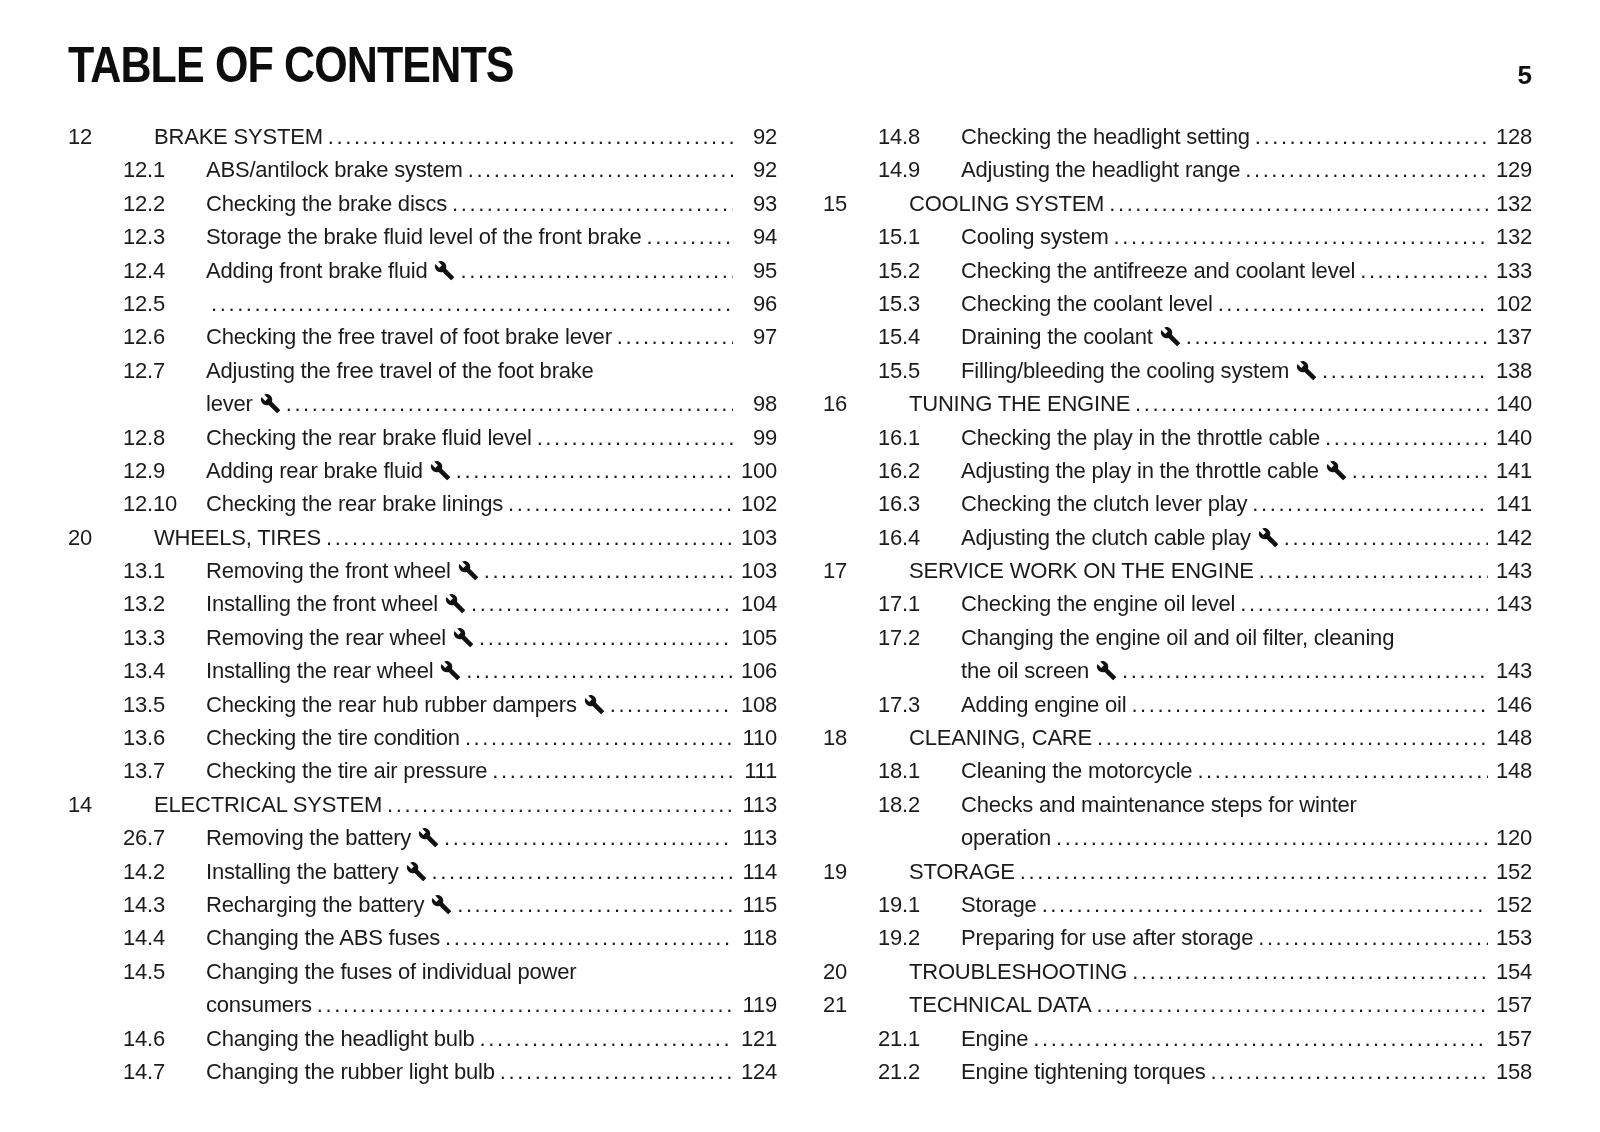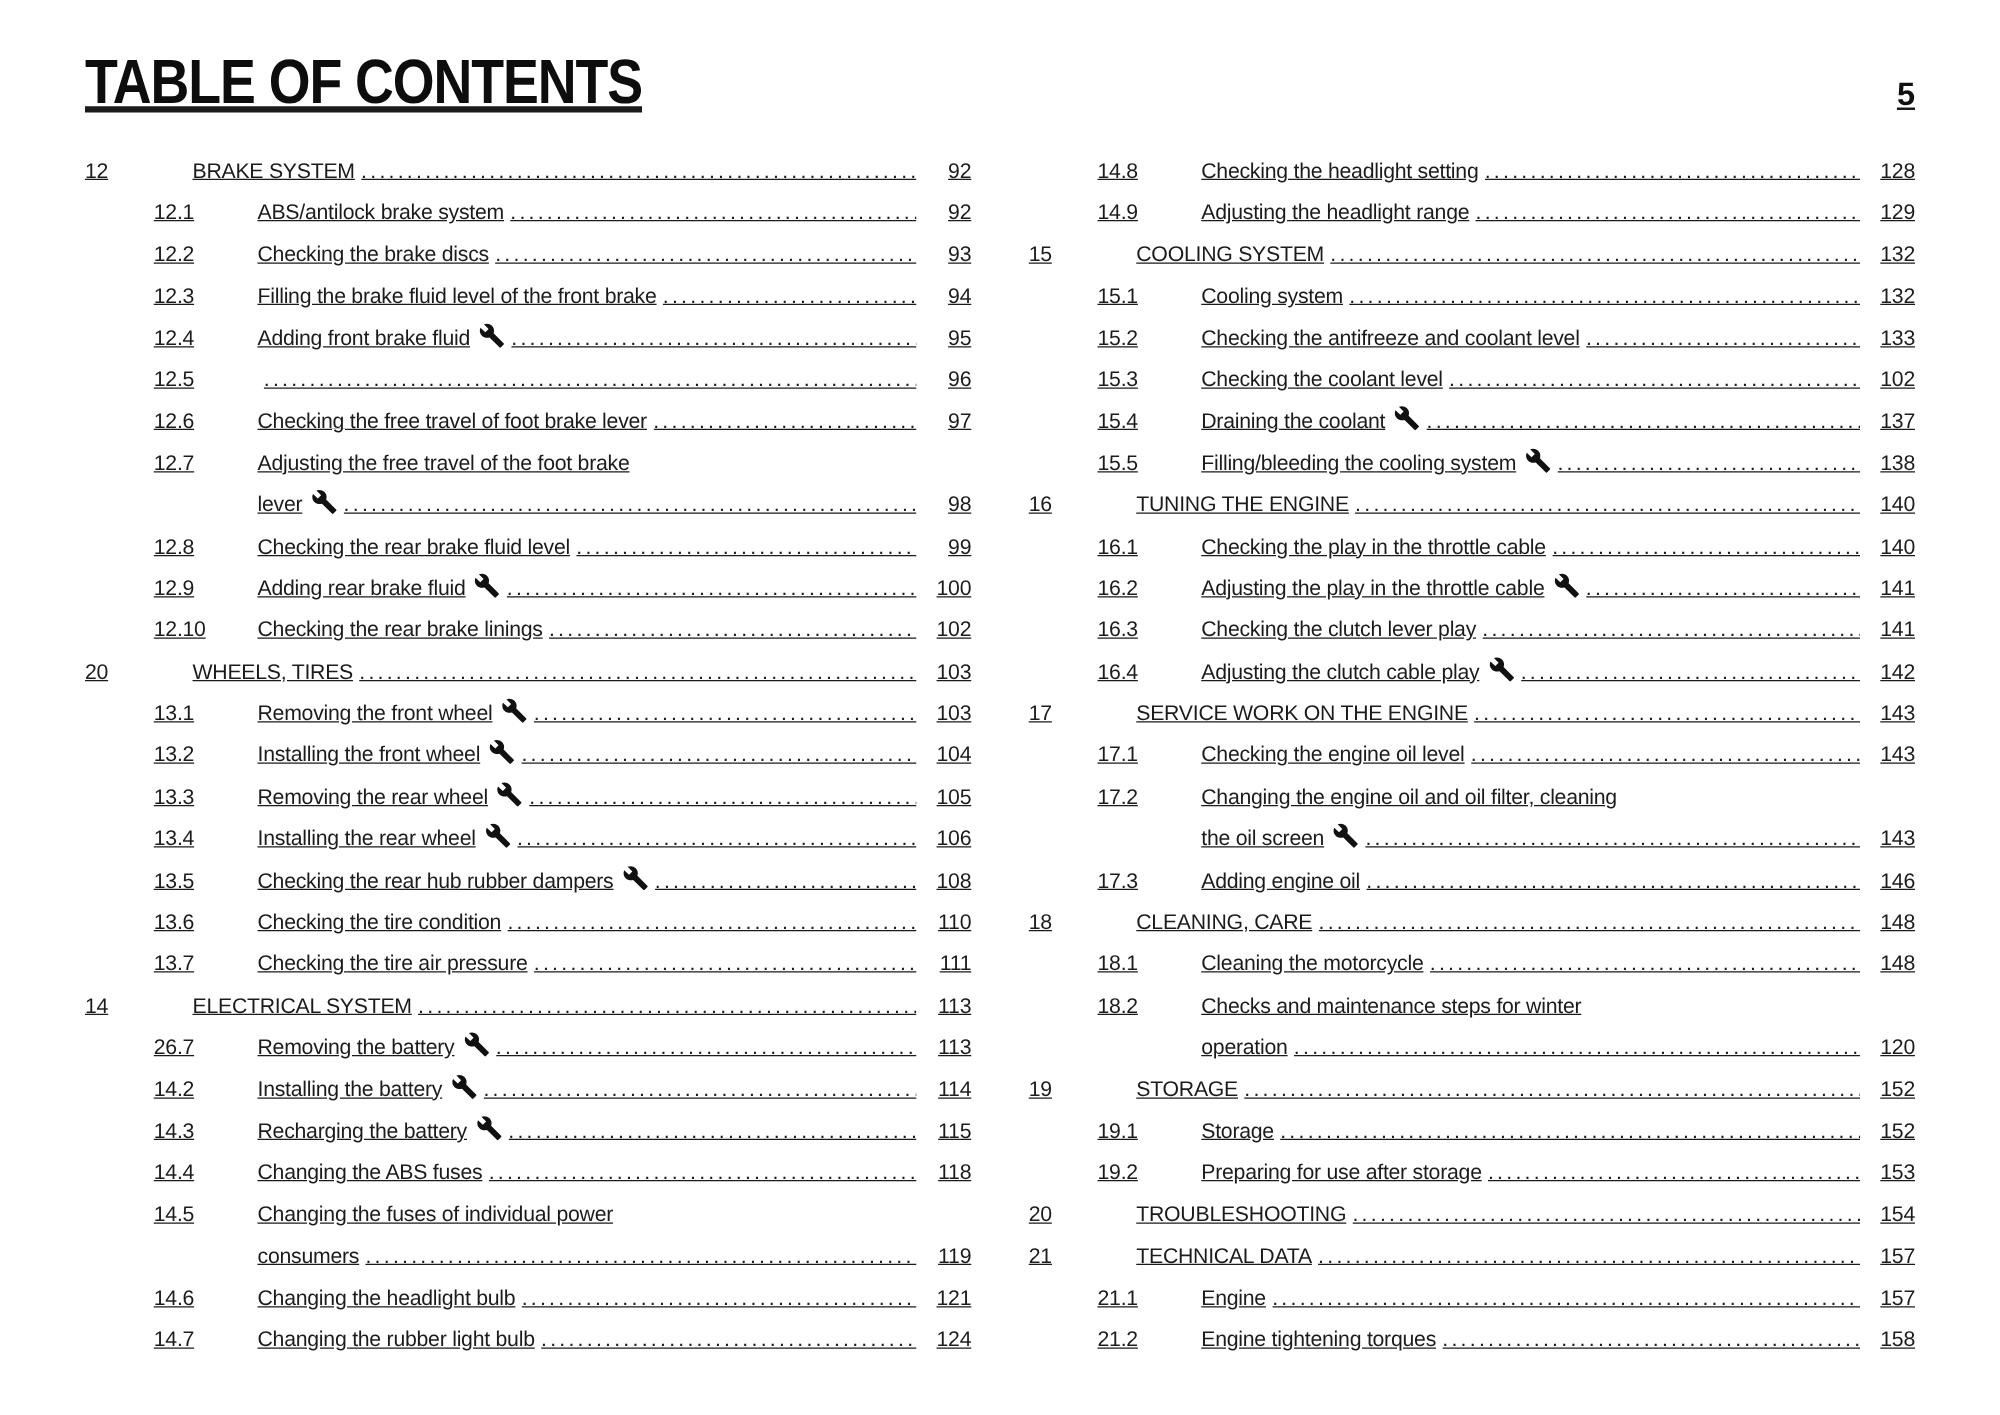--- a/index.html
+++ b/index.html
@@ -3,21 +3,21 @@
 <meta charset="utf-8">
 <style>
   html, body {
     margin: 0; padding: 0;
     background: #ffffff;
     width: 1600px; height: 1132px;
     overflow: hidden;
     font-family: "Liberation Sans", sans-serif;
     color: #1b1b1b;
   }
-  .page { width: 1600px; height: 992px; box-sizing: border-box; padding: 0 68px; text-decoration: underline; }
+  .page { width: 1600px; height: 992px; box-sizing: border-box; padding: 0 68px; }
 
   .header {
     padding-top: 40px;
     display: flex; justify-content: space-between; align-items: flex-end;
   }
   .title {
     margin: 0;
     font-size: 50px; line-height: 50px; font-weight: bold;
     letter-spacing: -1px;
     color: #0d0d0d;
@@ -28,21 +28,21 @@
   .pagenum {
     font-size: 26px; line-height: 30px; font-weight: bold; color: #111;
   }
 
   .columns { margin-top: 30px; display: flex; gap: 46px; }
   .col { width: 709px; flex: none; }
 
   .row {
     display: flex; align-items: flex-start;
     height: 33.4px; line-height: 33.4px;
-    font-size: 17px; letter-spacing: -0.2px;
+    font-size: 22px; letter-spacing: -0.2px;
     white-space: nowrap;
   }
   .z1 { flex: none; width: 55px; }
   .z2 { flex: none; width: 83px; }
   .t  { flex: none; }
   .chapter .t { text-transform: none; margin-left: 31px; }
   .dots {
     flex: 1 1 auto; min-width: 0;
     overflow: hidden;
     letter-spacing: 2.6px;
@@ -85,21 +85,21 @@
         <div class="row">
           <span class="z1"></span>
           <span class="z2">12.2</span>
           <span class="t">Checking the brake discs</span>
           <span class="dots">................................................................................................................................................................</span>
           <span class="pg">93</span>
         </div>
         <div class="row">
           <span class="z1"></span>
           <span class="z2">12.3</span>
-          <span class="t">Filling the brake fluid level of the front brake</span>
+          <span class="t">Storage the brake fluid level of the front brake</span>
           <span class="dots">................................................................................................................................................................</span>
           <span class="pg">94</span>
         </div>
         <div class="row">
           <span class="z1"></span>
           <span class="z2">12.4</span>
           <span class="t">Adding front brake fluid<svg class="wrench" viewBox="0 0 24 24" xmlns="http://www.w3.org/2000/svg">
               <path fill="#111111" d="M22.7 19l-9.1-9.1c.9-2.3.4-5-1.5-6.9-2-2-5-2.4-7.4-1.3L9 6 6 9 1.6 4.7C.4 7.1.9 10.1 2.9 12.1c1.9 1.9 4.6 2.4 6.9 1.5l9.1 9.1c.4.4 1 .4 1.4 0l2.3-2.3c.5-.4.5-1.1.1-1.4z"></path>
             </svg></span>
           <span class="dots">................................................................................................................................................................</span>

